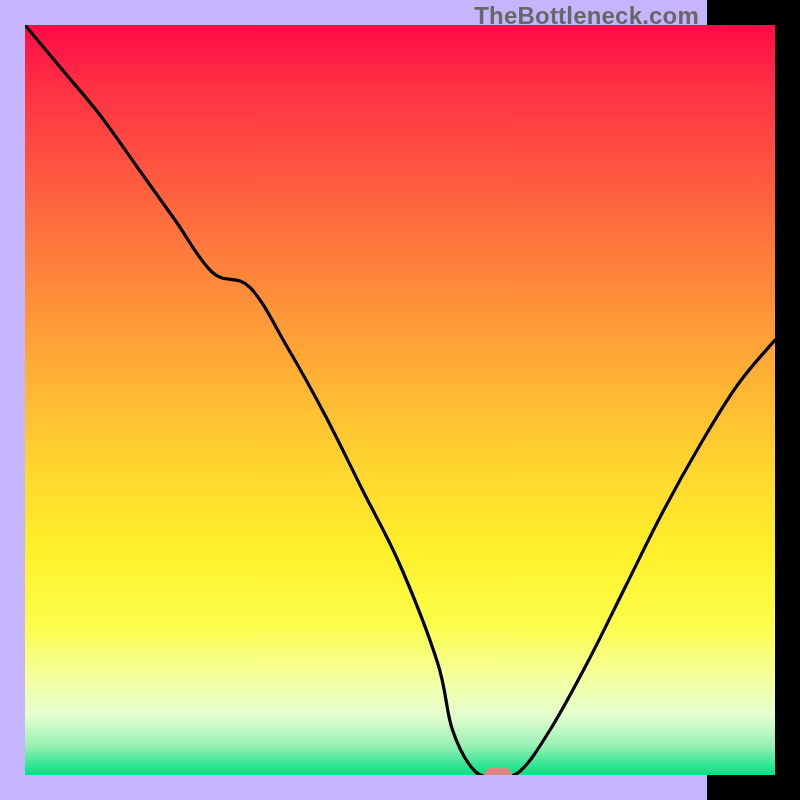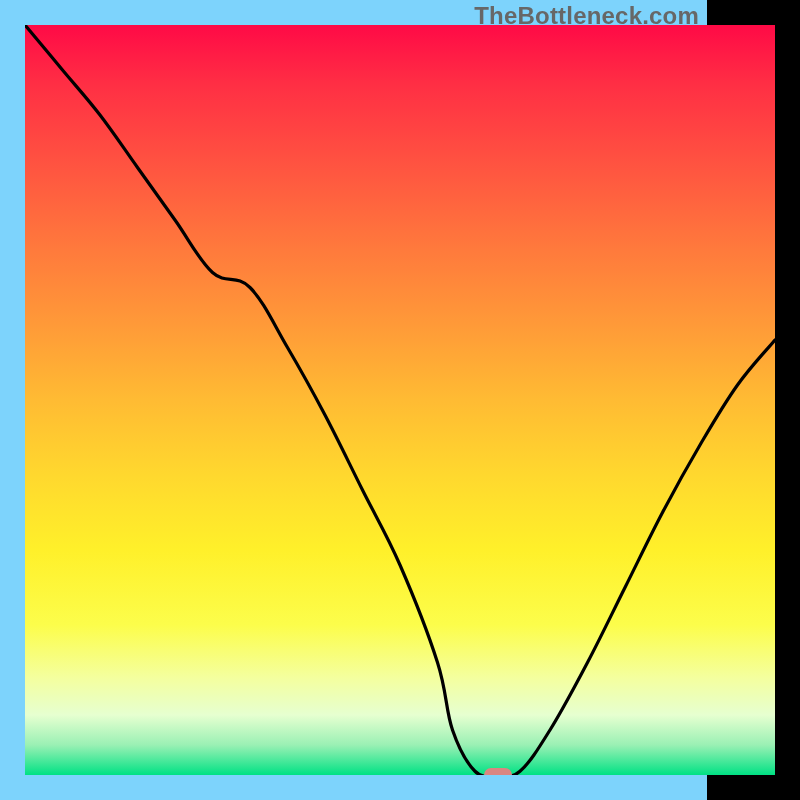--- a/index.html
+++ b/index.html
@@ -8,21 +8,21 @@
     width: 800px;
     height: 800px;
     background: #000;
     overflow: hidden;
     font-family: Arial, Helvetica, sans-serif;
   }
   .container {
     position: relative;
     width: 707px;
     height: 800px;
-    background: #7dd3fc;
+    background: #c4b5fd;
   }
   .watermark {
     position: absolute;
     top: 2px;
     right: 8px;
     color: #676767;
     font-size: 24px;
     font-weight: 600;
     z-index: 5;
     letter-spacing: 0.2px;

